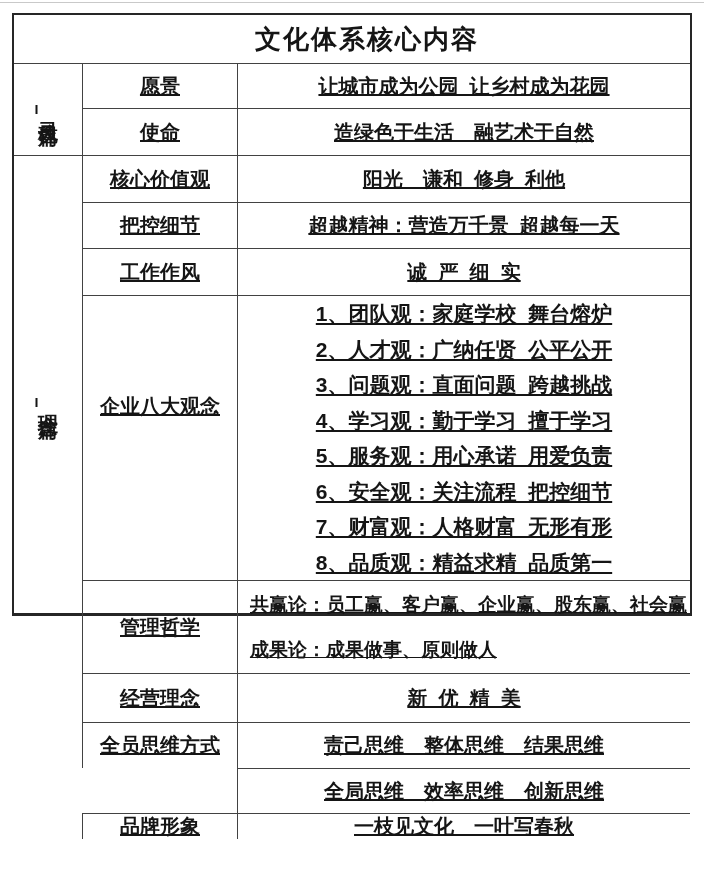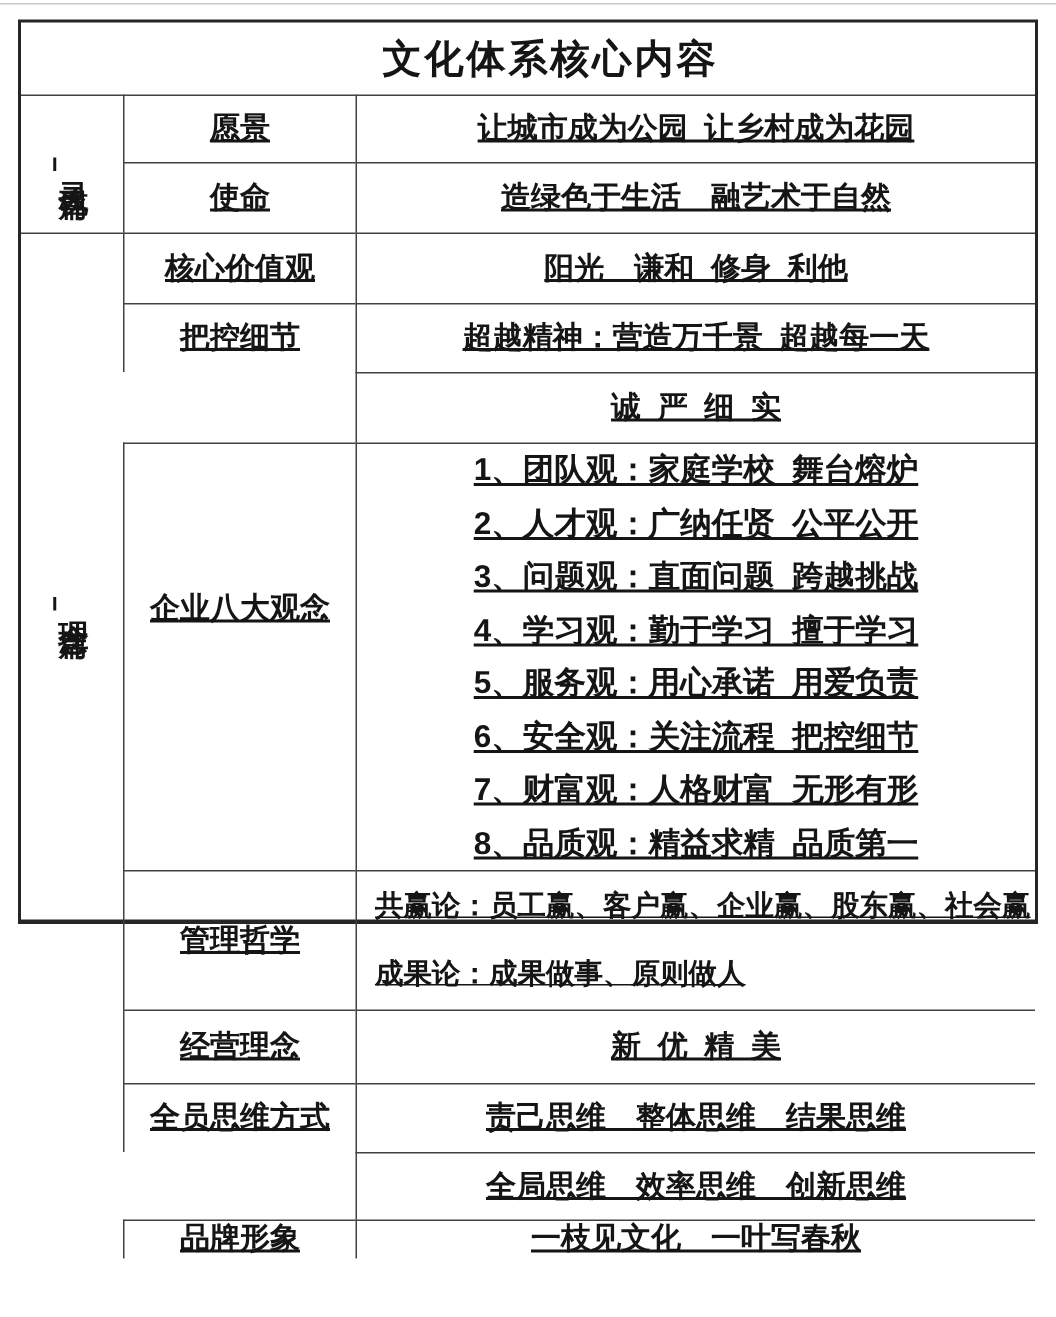--- a/index.html
+++ b/index.html
@@ -107,20 +107,21 @@
     <div class="cell label-cell bt bl" style="grid-row:4">核心价值观</div>
     <div class="cell value-cell bt bl" style="grid-row:4">
       <span class="val">阳光　谦和  修身  利他</span>
     </div>
 
     <div class="cell label-cell bt bl" style="grid-row:5">把控细节</div>
     <div class="cell value-cell bt bl" style="grid-row:5">
       <span class="val">超越精神：营造万千景  超越每一天</span>
     </div>
 
+    <div class="cell label-cell bt bl" style="grid-row:6">工作作风</div>
     <div class="cell value-cell bt bl" style="grid-row:6">
       <span class="val">诚  严  细  实</span>
     </div>
 
     <div class="cell label-cell label-concepts bt bl" style="grid-row:7">企业八大观念</div>
     <div class="cell value-cell bt bl" style="grid-row:7">
       <span class="val val-list">1、团队观：家庭学校  舞台熔炉
 2、人才观：广纳任贤  公平公开
 3、问题观：直面问题  跨越挑战
 4、学习观：勤于学习  擅于学习

